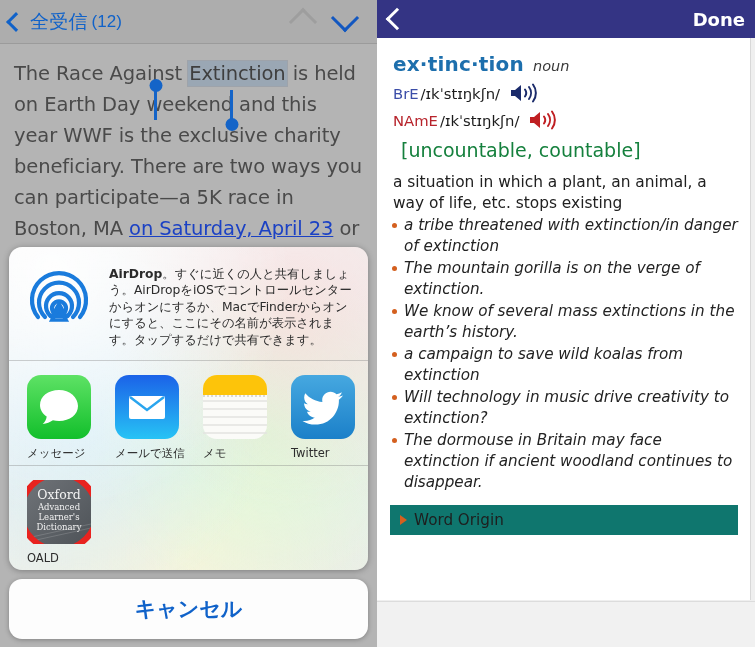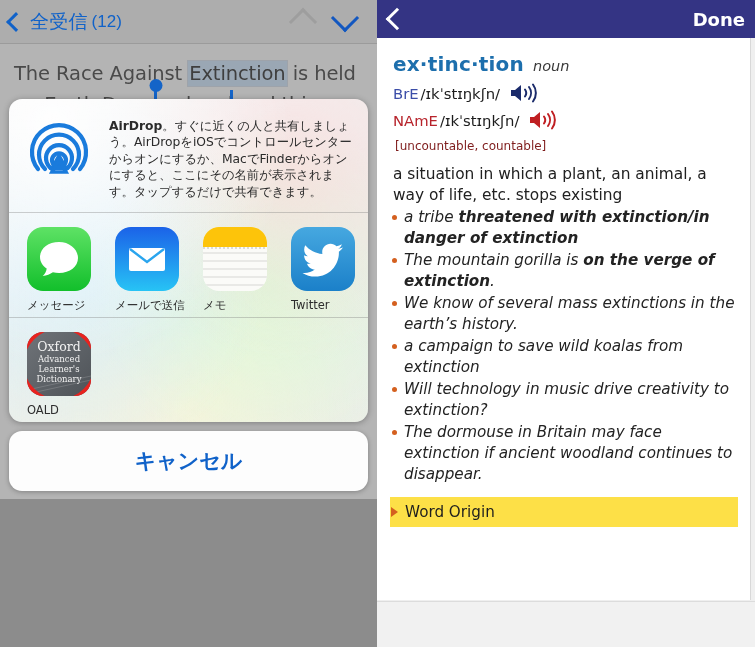--- a/index.html
+++ b/index.html
@@ -5,21 +5,21 @@
   html,body{margin:0;padding:0;}
   body{
     width:755px;height:647px;overflow:hidden;
     background:#8c8c8c;
     font-family:"Liberation Sans","DejaVu Sans",sans-serif;
     -webkit-font-smoothing:antialiased;
   }
   .screen{position:relative;width:755px;height:647px;display:flex;}
 
   
-  .pane-left{position:relative;width:377px;height:499px;overflow:hidden;background:#ef4444;}
+  .pane-left{position:relative;width:377px;height:647px;overflow:hidden;background:#ef4444;}
   .mail-navbar{
     position:absolute;top:0;left:0;right:0;height:43px;
     background:#adadad;border-bottom:1px solid #9b9b9b;
     display:flex;align-items:center;
   }
   .nav-back{display:flex;align-items:center;gap:4px;padding-left:9px;cursor:pointer;}
   .chev-left{
     width:11px;height:11px;border-left:3px solid #1062c9;border-bottom:3px solid #1062c9;
     transform:rotate(45deg);display:inline-block;margin-right:3px;
   }
@@ -71,21 +71,21 @@
   .airdrop-row{display:flex;padding:16px 14px 12px 14px;gap:14px;min-height:96px;box-sizing:border-box;}
   .airdrop-icon{width:72px;height:72px;flex:0 0 72px;display:flex;align-items:center;justify-content:center;}
   .airdrop-text{
     flex:1;font-size:12.3px;line-height:16.4px;color:#2b2b2b;
     font-family:"DejaVu Sans","Liberation Sans",sans-serif;padding-top:3px;
   }
   .airdrop-text b{font-weight:bold;}
   .sheet-div{height:1px;background:rgba(120,120,120,.35);}
   .app-row{display:flex;align-items:flex-start;padding:14px 0 8px 18px;gap:24px;overflow:hidden;height:104px;box-sizing:border-box;}
   .app-item{width:64px;flex:0 0 64px;text-align:left;cursor:pointer;}
-  .app-glyph{width:64px;height:64px;border-radius:16px;position:relative;overflow:hidden;display:block;}
+  .app-glyph{width:64px;height:64px;border-radius:2px;position:relative;overflow:hidden;display:block;}
   .app-label{margin-top:7px;font-size:11.5px;color:#2d2d2d;white-space:nowrap;
     font-family:"DejaVu Sans","Liberation Sans",sans-serif;}
   .oald-ring{
     position:absolute;left:-9px;top:-9px;width:82px;height:82px;border-radius:50%;
     border:6px solid #e8231f;box-sizing:border-box;pointer-events:none;
   }
   .cancel-btn{
     margin-top:9px;height:60px;border-radius:13px;background:#fdfdfd;
     display:flex;align-items:center;justify-content:center;
     color:#1062c9;font-size:21px;font-weight:bold;cursor:pointer;
@@ -112,34 +112,34 @@
   .dict-footer{position:absolute;top:601px;left:0;right:0;bottom:0;background:#f1f1f1;border-top:1px solid #dcdcdc;}
 
   .hw-line{display:flex;align-items:baseline;gap:9px;margin:2px 0 4px 4px;}
   .headword{color:#1d6fad;font-size:20px;font-weight:bold;letter-spacing:.2px;}
   .pos{color:#3a3a3a;font-size:14.5px;font-style:italic;}
   .pron-line{display:flex;align-items:center;gap:2px;margin:7px 0 0 4px;font-size:14.8px;}
   .pron-tag-bre{color:#3b4da8;}
   .pron-tag-name{color:#b7232b;}
   .ipa{color:#1c1c1c;font-family:"DejaVu Sans","Liberation Sans",sans-serif;}
   .spk{margin-left:7px;display:inline-flex;align-items:center;cursor:pointer;}
-  .gram{color:#7f1d1d;font-size:12px;margin:9px 0 0 6px;}
+  .gram{color:#15803d;font-size:19px;margin:9px 0 0 12px;}
   .defn{color:#212121;font-size:15.4px;line-height:21px;margin:11px 0 0 4px;}
   ul.exs{list-style:none;margin:1px 0 0 0;padding:0;}
   ul.exs li{
     position:relative;padding-left:15px;color:#232323;font-size:15.2px;line-height:21px;
     font-style:italic;margin-top:1px;
   }
   ul.exs li::before{
     content:"";position:absolute;left:3px;top:8px;width:5px;height:5px;border-radius:50%;
     background:#d4601f;
   }
-  ul.exs li b{font-weight:bold;font-style:italic;}
+  ul.exs li b{font-weight:normal;font-style:italic;}
   .sectbar{
-    background:#fde047;margin:12px 0 0 1px;padding:6px 0 6px 1px;
+    background:#0f766e;margin:12px 0 0 1px;padding:6px 0 6px 10px;
     display:flex;align-items:center;gap:7px;cursor:pointer;
   }
   .tri{width:0;height:0;border-left:7px solid #d4601f;border-top:5px solid transparent;border-bottom:5px solid transparent;}
   .sectbar span{color:#1e1e1e;font-size:15.2px;}
 </style>
 </head>
 <body>
 
 <div class="screen">
 

